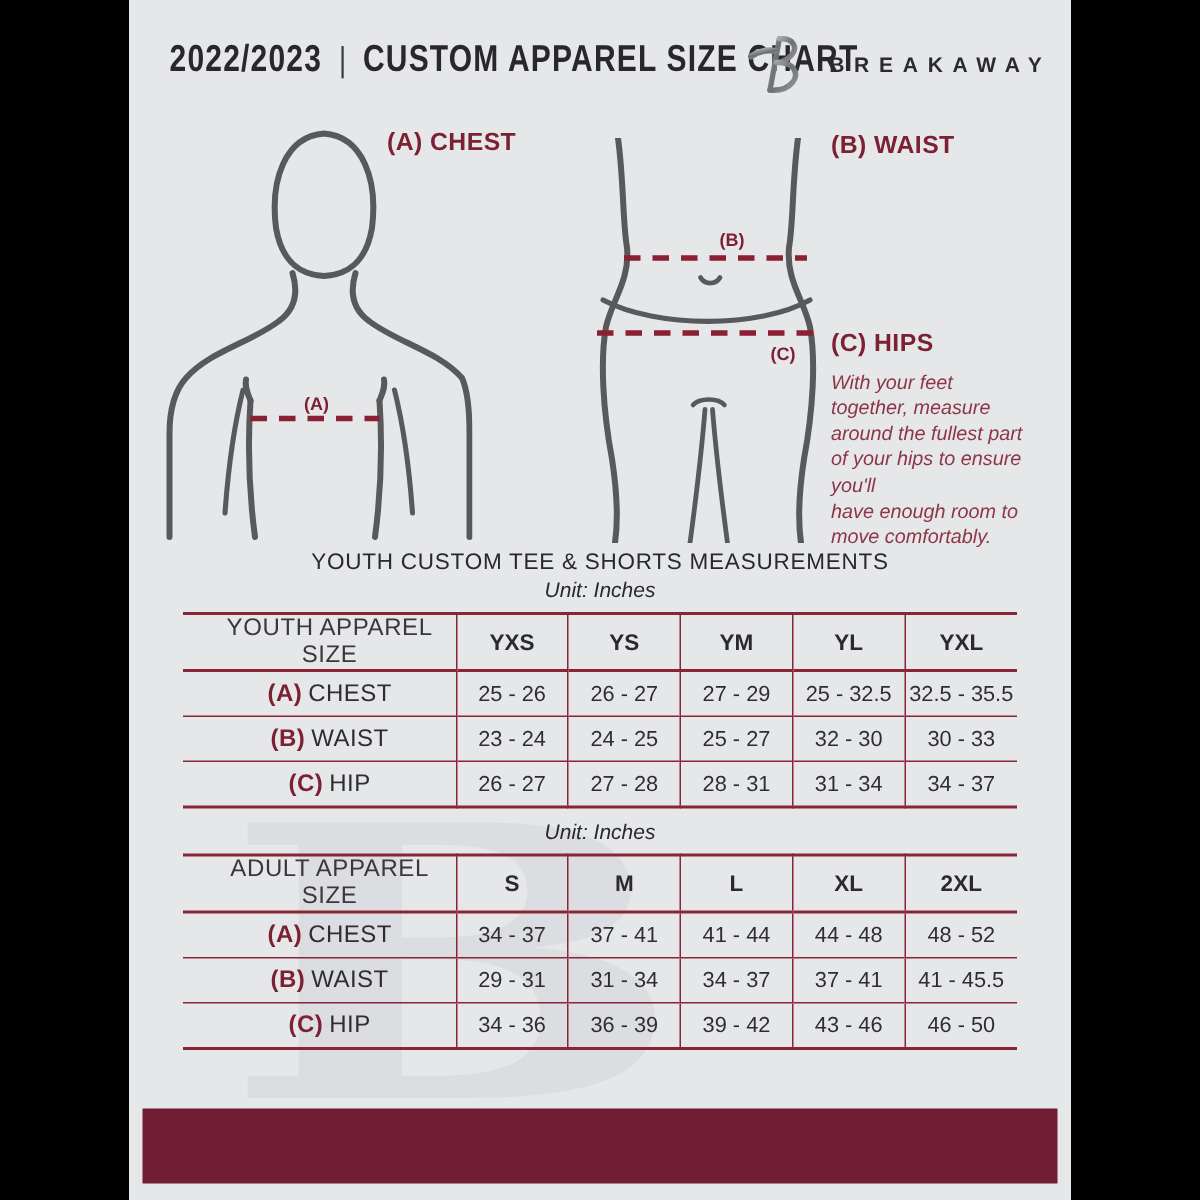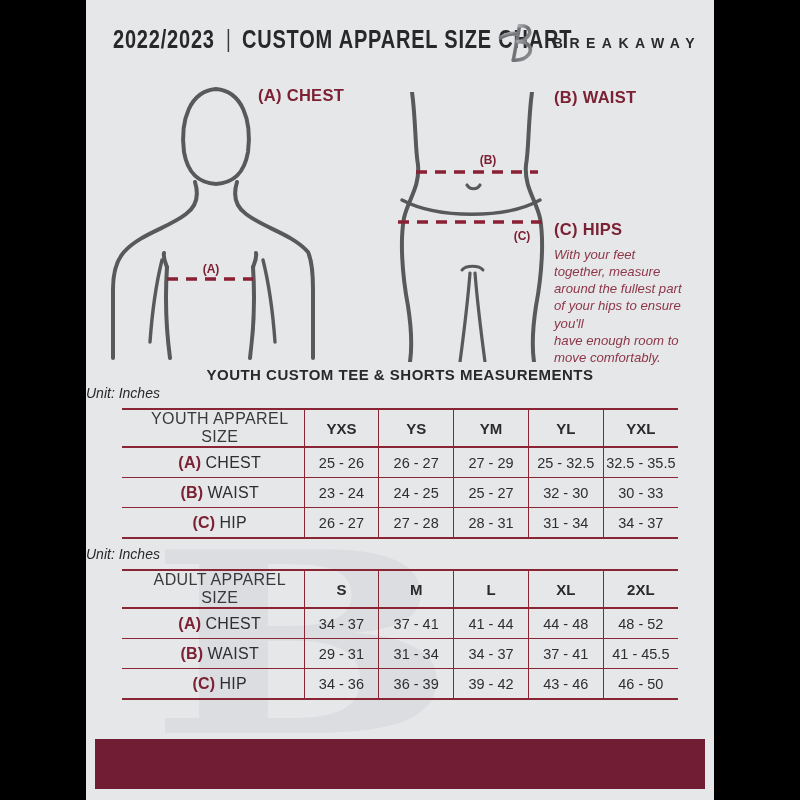--- a/index.html
+++ b/index.html
@@ -59,24 +59,24 @@
     margin:0;white-space:pre-line;
   }
   .instr-chest{left:172px;top:6px;width:160px;}
   .instr-waist{left:468px;top:8px;width:145px;}
   .instr-hips{left:468px;top:140px;width:150px;}
   
   .table-block{position:absolute;left:0;width:628px;z-index:1;}
   .tb-youth{top:366px;}
   .tb-adult{top:544px;}
   .section-title{
-    text-align:center;font-weight:700;font-size:15px;letter-spacing:.5px;color:#29292b;
+    text-align:center;font-weight:400;font-size:15px;letter-spacing:.5px;color:#29292b;
   }
   .section-unit{
-    text-align:left;font-style:italic;font-size:14px;color:#29292b;margin-top:2px;
+    text-align:center;font-style:italic;font-size:14px;color:#29292b;margin-top:2px;
   }
   .size-table{
     margin:7px auto 0 auto;width:556px;border-collapse:collapse;table-layout:fixed;
     border-top:2px solid var(--maroon-border);
     border-bottom:2px solid var(--maroon-border);
   }
   .size-table col.c0{width:182px;}
   .size-table th,.size-table td{
     padding:0;text-align:center;vertical-align:middle;background:transparent;
   }

